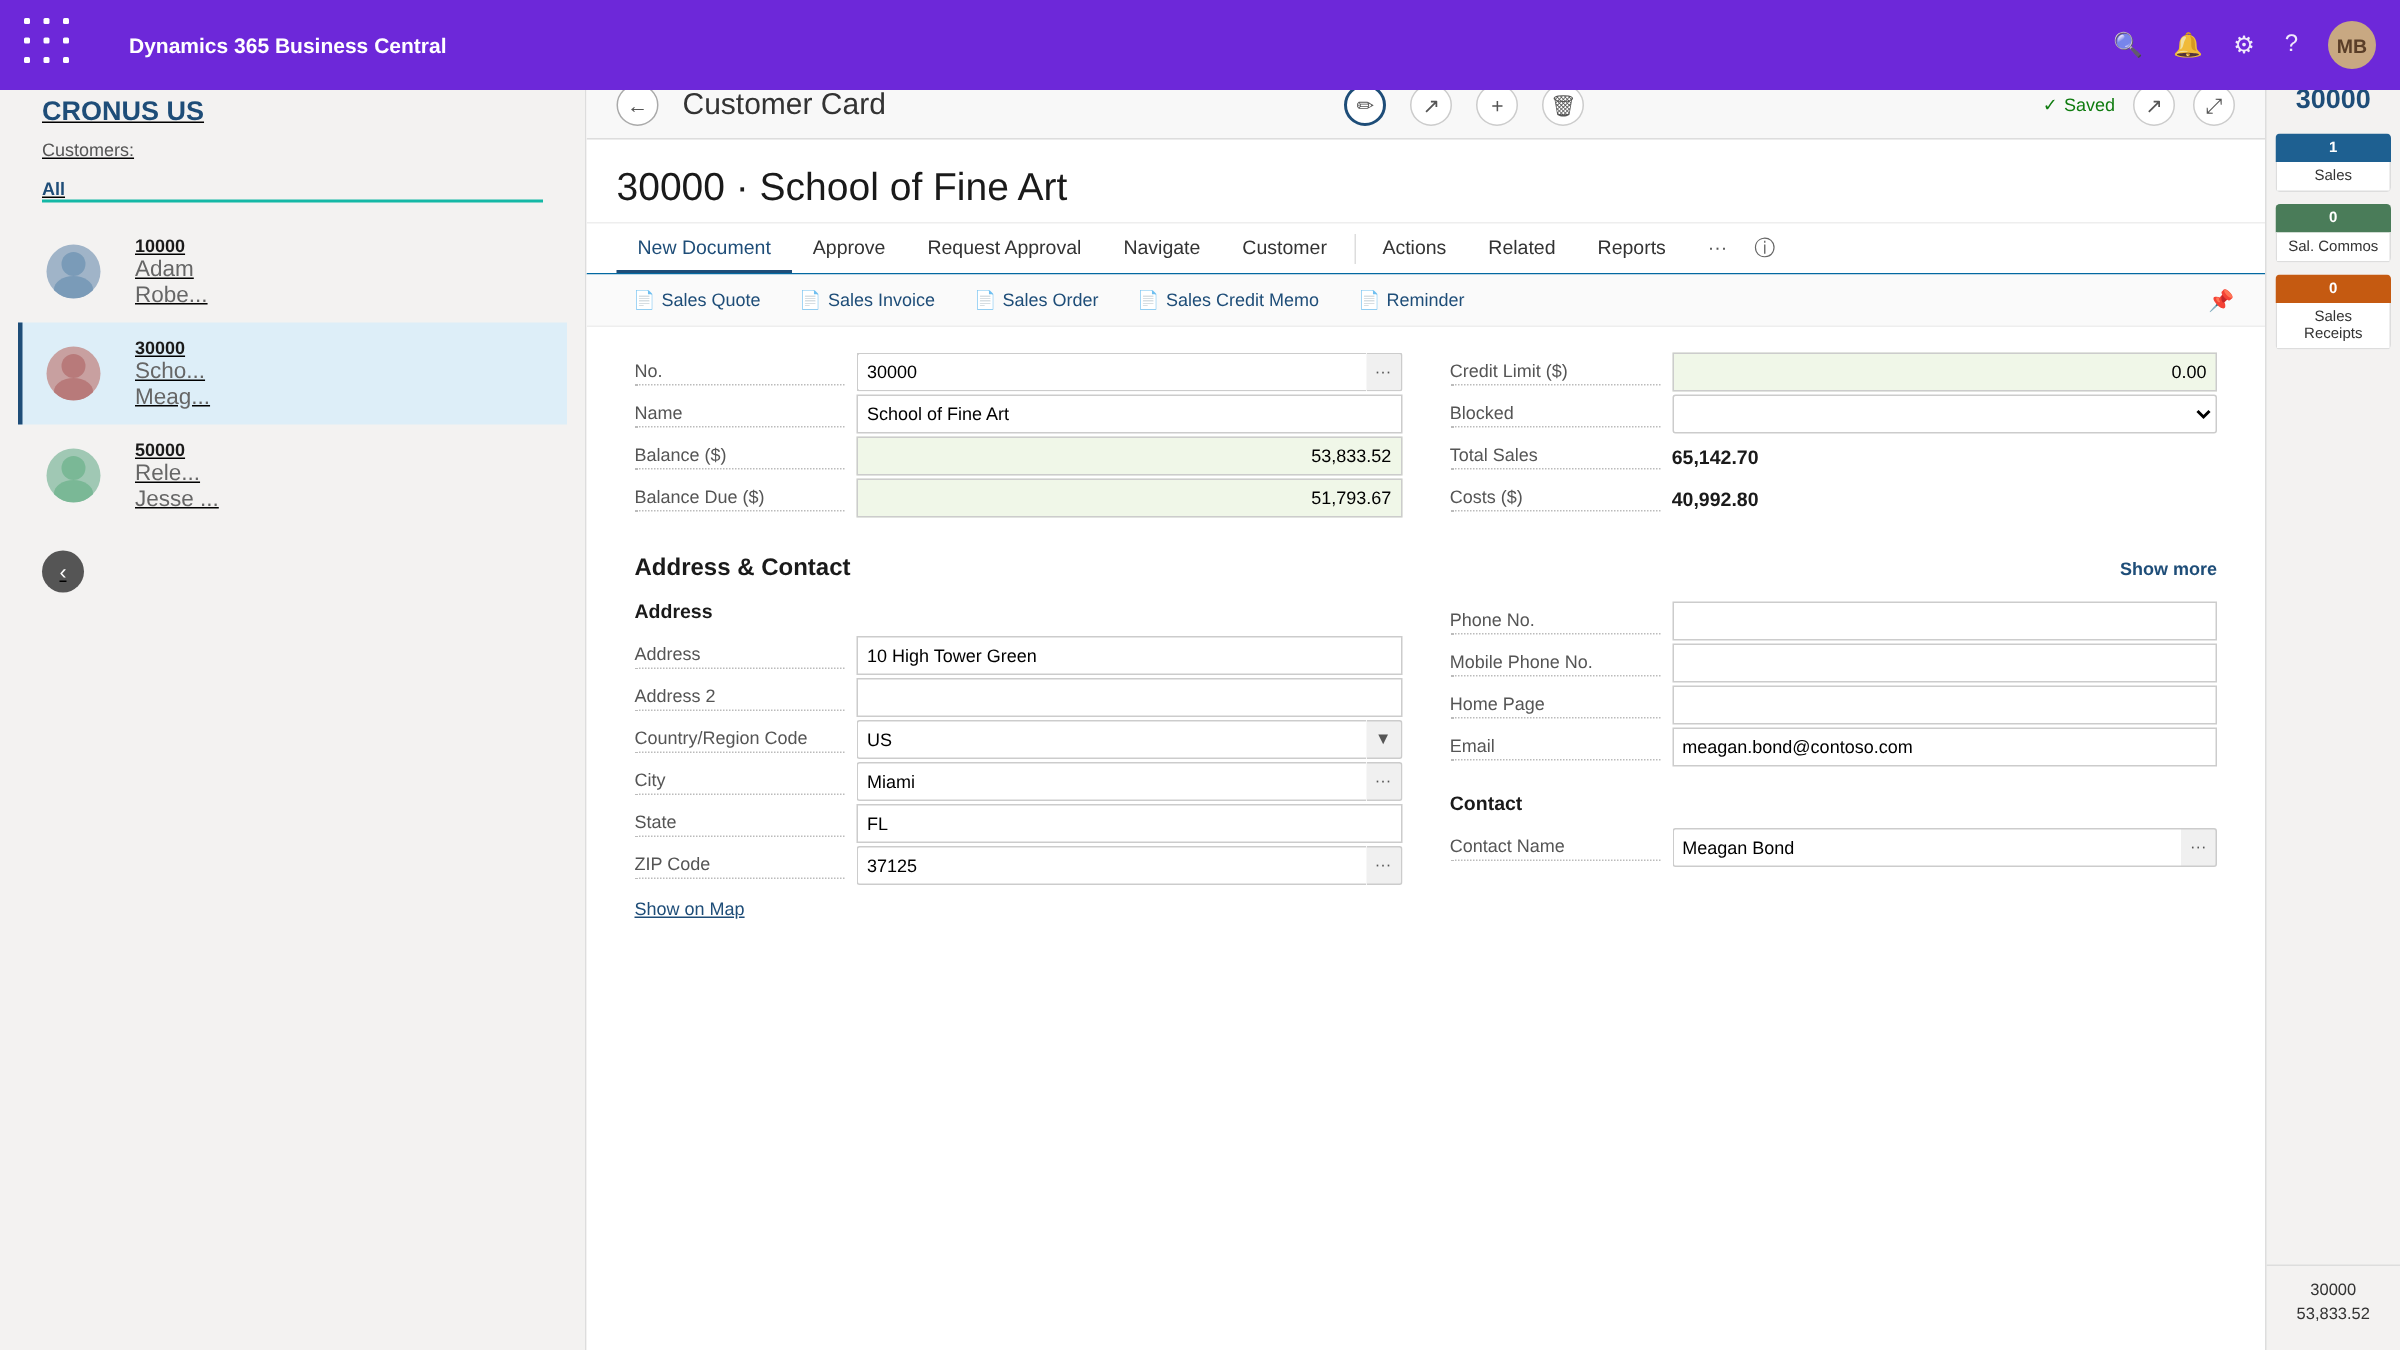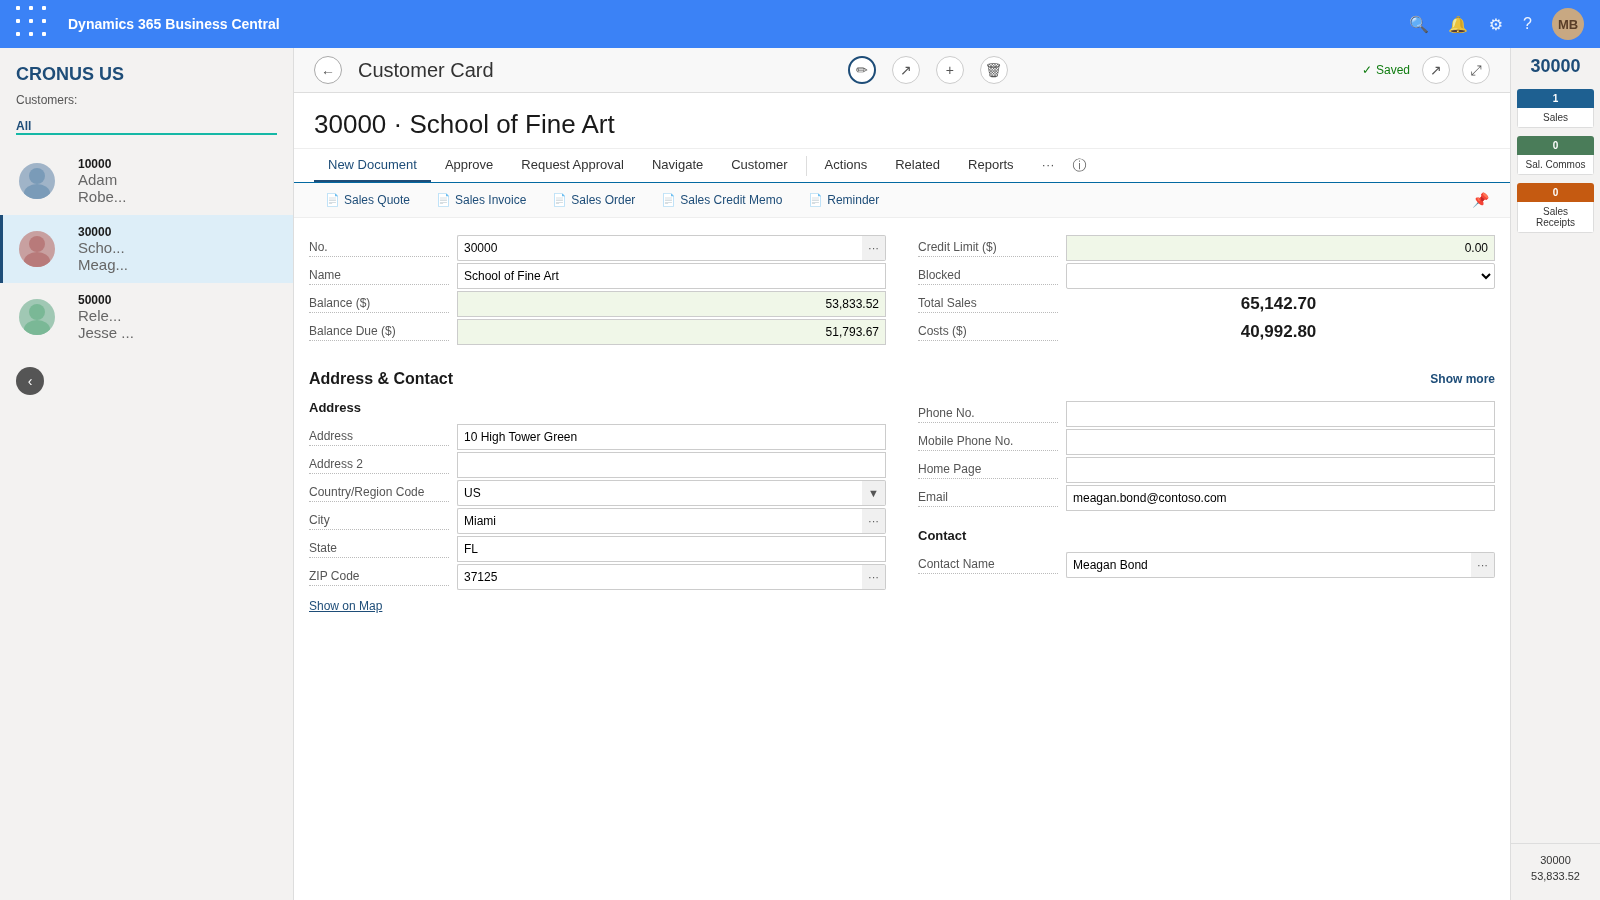--- a/index.html
+++ b/index.html
@@ -8,26 +8,26 @@
       font-size: 13px;
       background: #e8e8e8;
       width: 1600px;
       height: 900px;
       overflow: hidden;
       position: relative;
     }
 
     
     .top-nav {
-      background: #3b82f6;
-      height: 48px;
+      background: #6d28d9;
+      height: 60px;
       display: flex;
       align-items: center;
       padding: 0 16px;
-      gap: 16px;
+      gap: 34px;
       position: fixed;
       top: 0; left: 0; right: 0;
       z-index: 100;
     }
     .top-nav-grid {
       display: grid;
       grid-template-columns: repeat(3,10px);
       grid-template-rows: repeat(3,10px);
       gap: 3px;
       cursor: pointer;
@@ -68,25 +68,26 @@
 
     
     .main-layout {
       display: flex;
       margin-top: 48px;
       height: calc(900px - 48px);
     }
 
     
     .sidebar {
-      width: 294px;
+      width: 391px;
       background: #f3f2f1;
       border-right: 1px solid #ddd;
-      padding: 16px 0;
+      padding: 16px 12px;
       flex-shrink: 0;
+      text-decoration: underline;
     }
     .sidebar-header {
       padding: 0 16px 8px;
       font-size: 18px;
       font-weight: 600;
       color: #1e4d78;
     }
     .sidebar-filter {
       padding: 0 16px 12px;
       display: flex;
@@ -293,21 +294,21 @@
     .sub-icon { font-size: 12px; }
     .pin-btn {
       margin-left: auto;
       cursor: pointer;
       color: #555;
       font-size: 14px;
     }
 
     
     .form-area {
-      padding: 16px 15px;
+      padding: 16px 32px;
       overflow-y: auto;
       flex: 1;
     }
     .form-grid {
       display: grid;
       grid-template-columns: 1fr 1fr;
       gap: 6px 32px;
       margin-bottom: 24px;
     }
     .form-row {
@@ -365,23 +366,23 @@
       border: 1px solid #ccc;
       border-radius: 2px;
       padding: 3px 6px;
       font-size: 12px;
       background: white;
       height: 26px;
     }
     .form-value-large {
       flex: 1;
       font-weight: 600;
-      font-size: 17px;
+      font-size: 13px;
       color: #1a1a1a;
-      text-align: center;
+      text-align: left;
       padding-right: 4px;
     }
 
     
     .section-header {
       font-size: 16px;
       font-weight: 600;
       color: #1a1a1a;
       margin: 8px 0 12px;
       display: flex;

